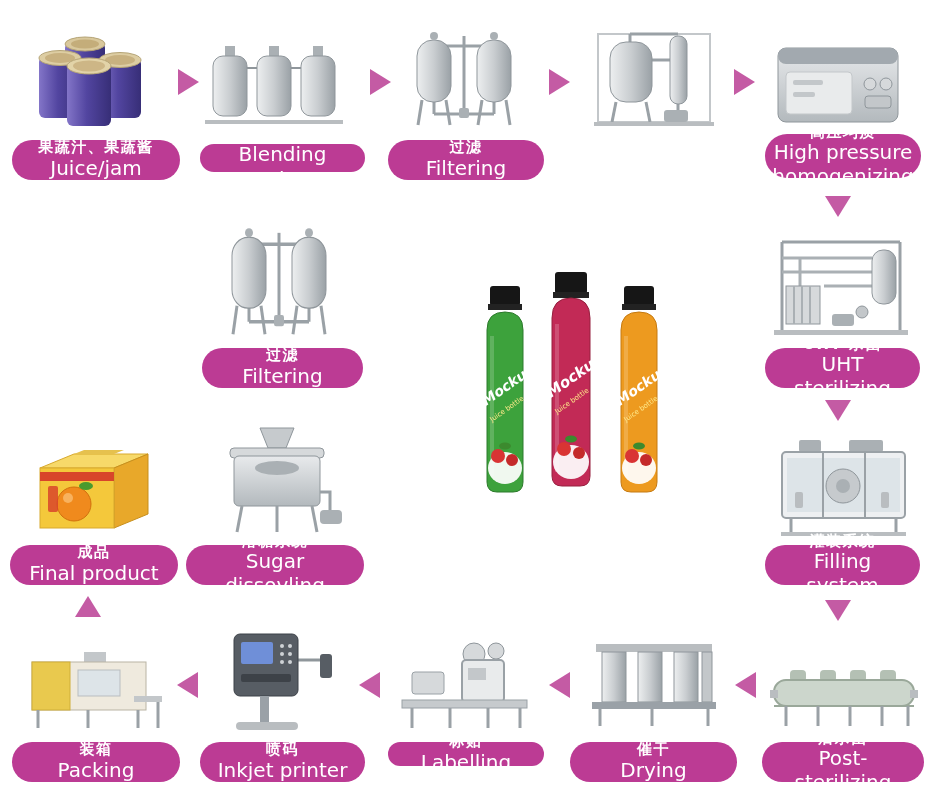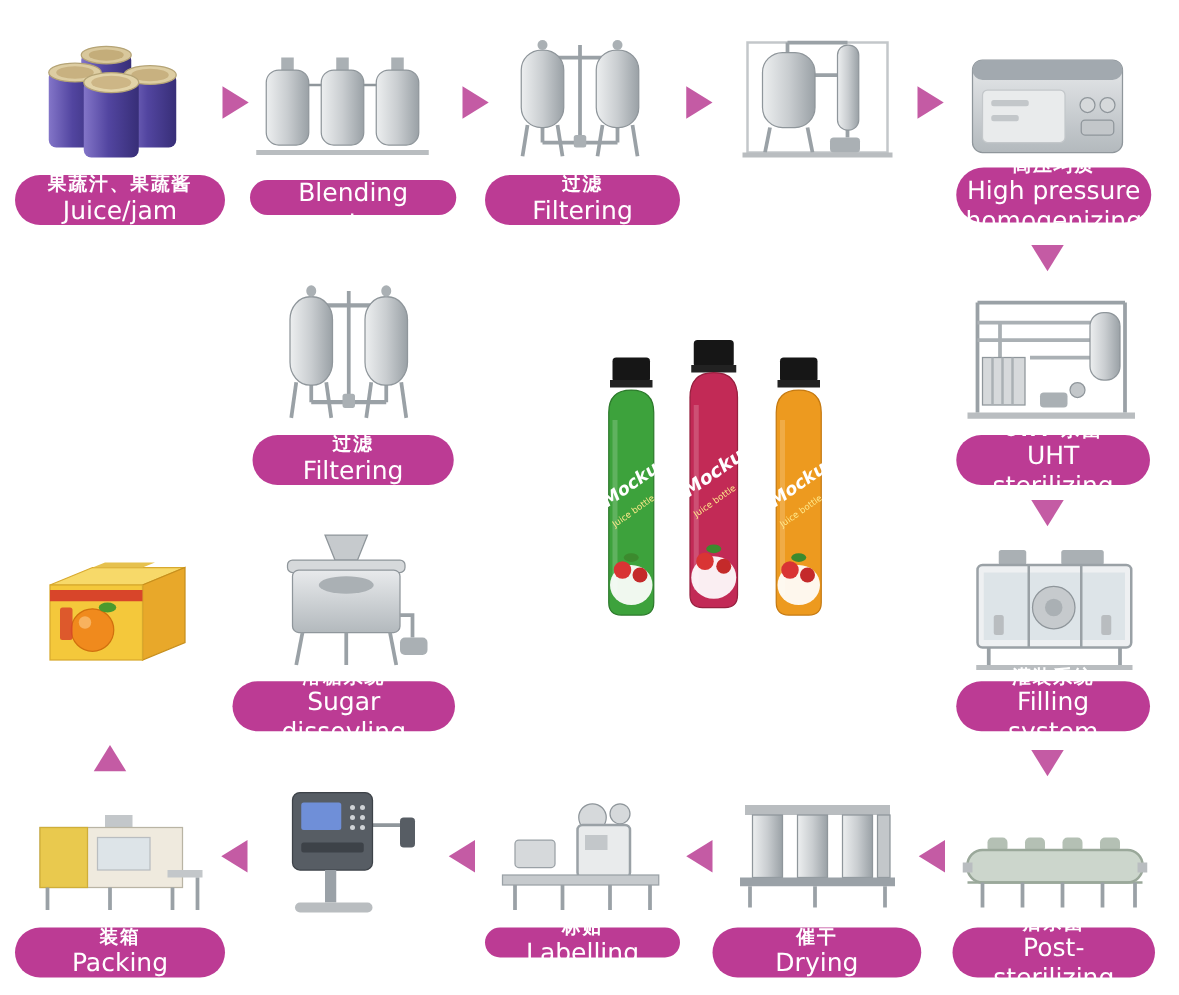--- a/index.html
+++ b/index.html
@@ -358,23 +358,31 @@
     <span class="en">Post-sterilizing</span>
   </div>
   <div class="pill" style="left:570px;top:742px;width:167px;height:40px">
     <span class="zh">催干</span>
     <span class="en">Drying</span>
   </div>
   <div class="pill" style="left:388px;top:742px;width:156px;height:24px">
     <span class="zh">标贴</span>
     <span class="en">Labelling</span>
   </div>
+  <div class="pill" style="left:200px;top:742px;width:165px;height:40px">
+    <span class="zh">喷码</span>
+    <span class="en">Inkjet printer</span>
+  </div>
   <div class="pill" style="left:12px;top:742px;width:168px;height:40px">
     <span class="zh">装箱</span>
     <span class="en">Packing</span>
+  </div>
+  <div class="pill" style="left:10px;top:545px;width:168px;height:40px">
+    <span class="zh">成品</span>
+    <span class="en">Final product</span>
   </div>
   <div class="pill" style="left:202px;top:348px;width:161px;height:40px">
     <span class="zh">过滤</span>
     <span class="en">Filtering</span>
   </div>
   <div class="pill" style="left:186px;top:545px;width:178px;height:40px">
     <span class="zh">溶糖系统</span>
     <span class="en">Sugar dissovling</span>
   </div>
 

